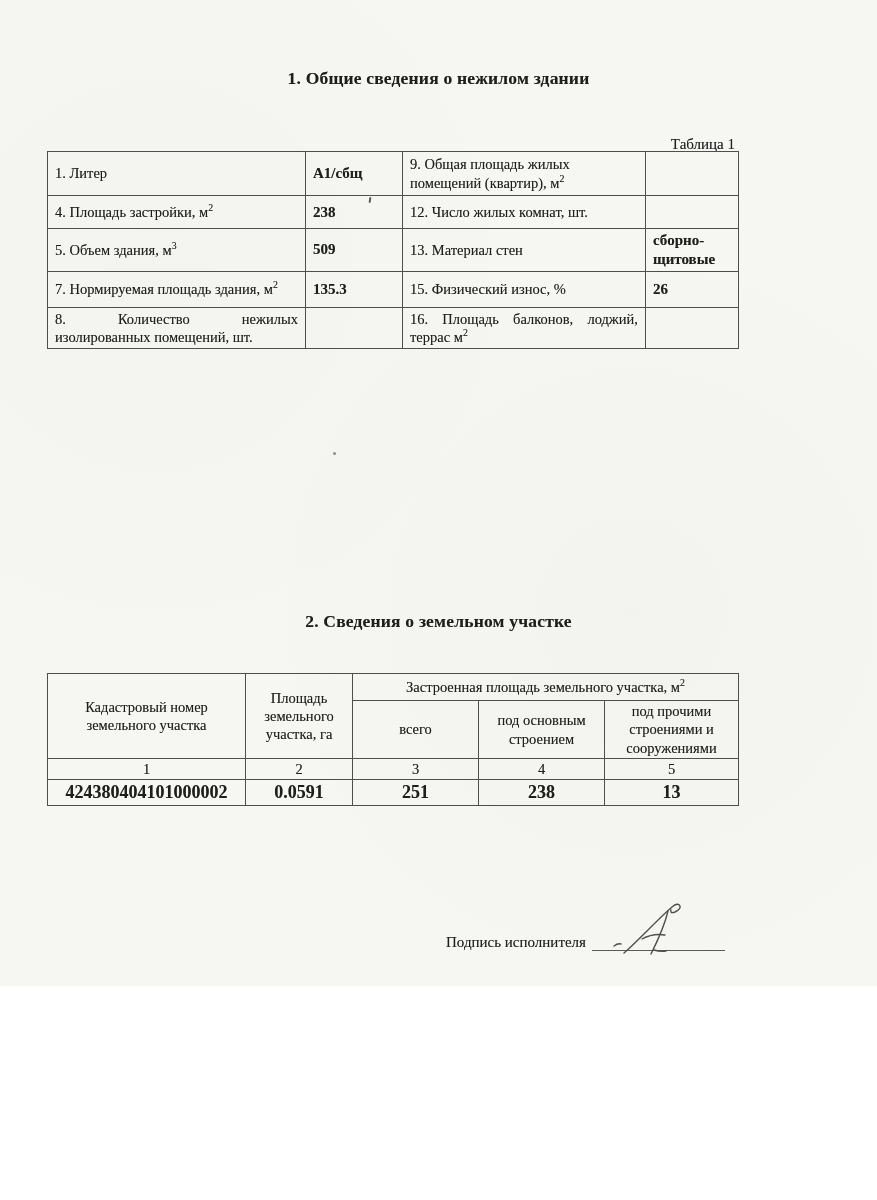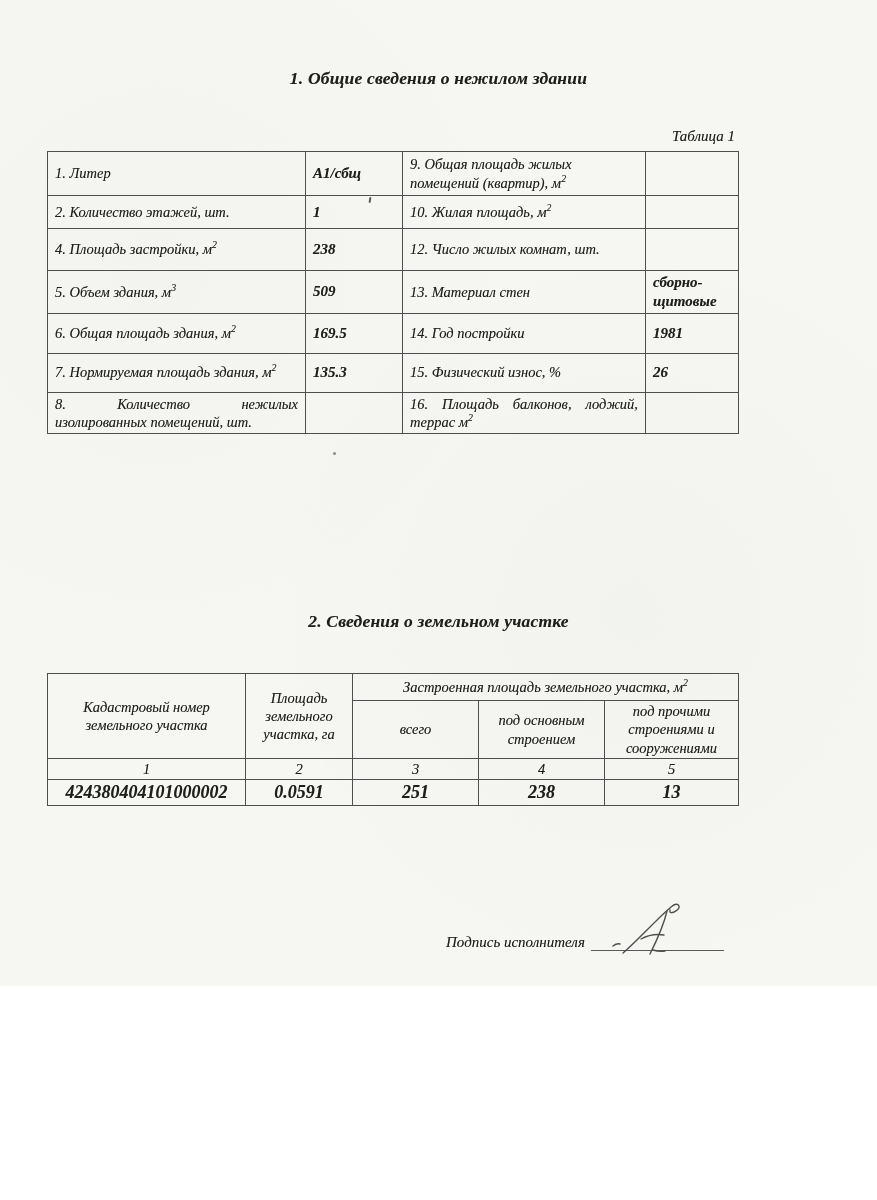--- a/index.html
+++ b/index.html
@@ -7,33 +7,32 @@
     position:relative;
     width:877px;height:986px;
     background:
       radial-gradient(circle at 18% 28%, rgba(0,0,0,0.012), transparent 40%),
       radial-gradient(circle at 72% 62%, rgba(0,0,0,0.015), transparent 45%),
       #f6f6f2;
     font-family:"Liberation Serif", serif;
     color:#1e1e1c;
     text-shadow:0 0 .4px rgba(40,40,40,.45);
     overflow:hidden;
-    font-style:italic;
   }
   .title{
     position:absolute;left:0;width:877px;
     text-align:center;font-weight:bold;font-size:17.5px;letter-spacing:.2px;
   }
   #title1{top:68px;}
   #title2{top:611px;}
   .tbl-caption{
     position:absolute;left:47px;width:688px;
     text-align:right;font-size:15px;
   }
-  #caption1{top:128px;}
+  #caption1{top:136px;}
   #caption2{top:651px;}
   table{
     position:absolute;left:47px;width:691px;
     border-collapse:collapse;table-layout:fixed;
     font-size:14.5px;line-height:1.25;
   }
   td{
     border:1.5px solid #4e4e4e;
     padding:2px 7px;
     vertical-align:middle;
@@ -88,42 +87,30 @@
         <col style="width:93px">
       </colgroup>
     <tbody>
         <tr>
       <td><span>1. Литер</span><sup></sup></td>
       <td class="val">А1/сбщ</td>
       <td><span>9. Общая площадь жилых помещений (квартир), м</span><sup>2</sup></td>
       <td class="val"></td>
     </tr>
     <tr>
-      <td><span>2. Количество этажей, шт.</span><sup></sup></td>
-      <td class="val">1</td>
-      <td><span>10. Жилая площадь, м</span><sup>2</sup></td>
-      <td class="val"></td>
-    </tr>
-    <tr>
       <td><span>4. Площадь застройки, м</span><sup>2</sup></td>
       <td class="val">238</td>
       <td><span>12. Число жилых комнат, шт.</span><sup></sup></td>
       <td class="val"></td>
     </tr>
     <tr>
       <td><span>5. Объем здания, м</span><sup>3</sup></td>
       <td class="val">509</td>
       <td><span>13. Материал стен</span><sup></sup></td>
       <td class="val">сборно-щитовые</td>
-    </tr>
-    <tr>
-      <td><span>6. Общая площадь здания, м</span><sup>2</sup></td>
-      <td class="val">169.5</td>
-      <td><span>14. Год постройки</span><sup></sup></td>
-      <td class="val">1981</td>
     </tr>
     <tr>
       <td class="justify"><span>7. Нормируемая площадь здания, м</span><sup>2</sup></td>
       <td class="val">135.3</td>
       <td><span>15. Физический износ, %</span><sup></sup></td>
       <td class="val">26</td>
     </tr>
     <tr>
       <td class="justify"><span>8. Количество нежилых изолированных помещений, шт.</span><sup></sup></td>
       <td class="val"></td>

